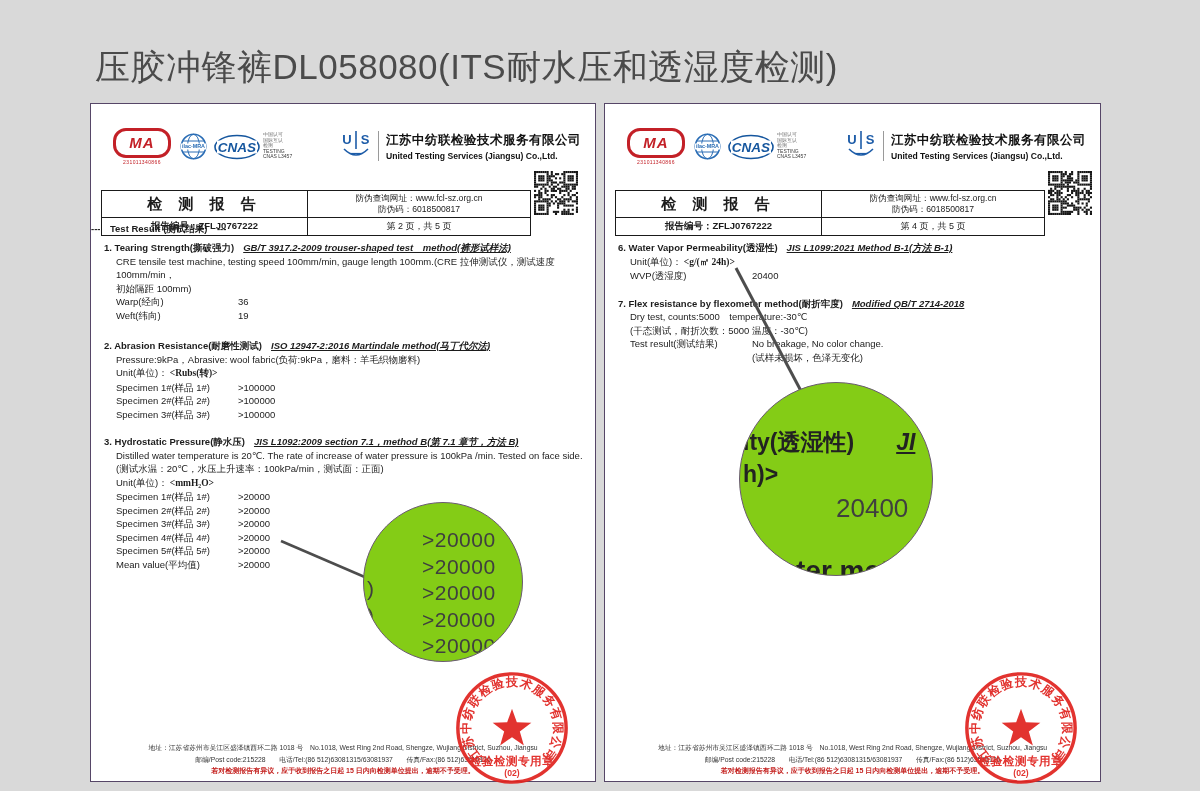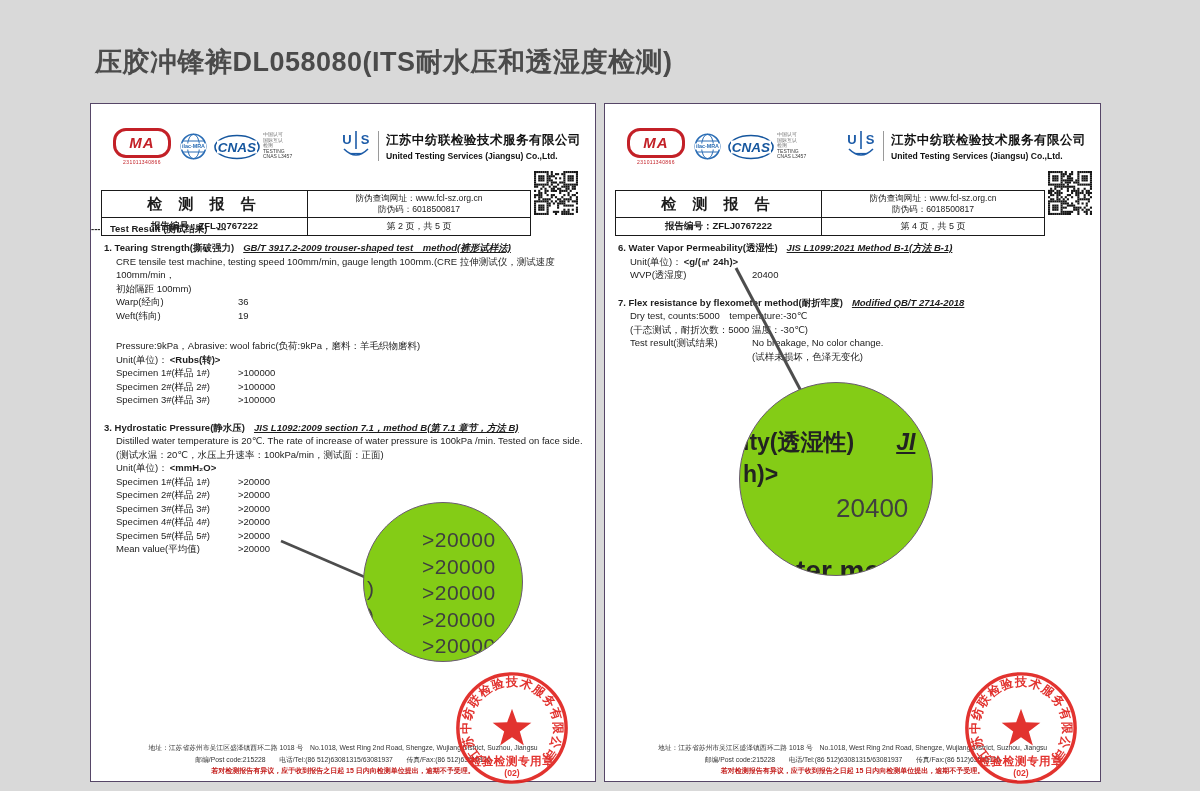--- a/index.html
+++ b/index.html
@@ -4,21 +4,21 @@
 <style>
   html,body{margin:0;padding:0;}
   body{
     width:1200px;height:791px;overflow:hidden;position:relative;
     background:#d9d9d9;
     font-family:"Liberation Sans","DejaVu Sans",sans-serif;
     -webkit-font-smoothing:antialiased;
   }
   .main-title{
     position:absolute;left:95px;top:44px;margin:0;
-    font-size:27px;font-weight:700;color:#4b4b4b;letter-spacing:.5px;
+    font-size:35px;font-weight:400;color:#4b4b4b;letter-spacing:.5px;
   }
   
   .doc{
     position:absolute;top:103px;height:679px;background:#fff;
     border:1px solid #564667;box-sizing:border-box;color:#1c1c1c;
   }
   .doc.p1{left:90px;width:506px;}
   .doc.p2{left:604px;width:497px;}
   
   .logo-row{position:absolute;left:22px;right:14px;top:20px;height:44px;display:flex;align-items:center;justify-content:flex-end;}
@@ -52,21 +52,21 @@
   .qr{position:absolute;left:443px;top:67px;width:44px;height:44px;}
   
   .result-heading{margin:119px 0 0 0;text-align:left;font-size:9.5px;font-weight:700;}
   .p2 .content-start{margin-top:137px;}
   .section{margin-left:13px;margin-right:8px;font-size:9.5px;line-height:13.5px;}
   .sec-title{font-weight:700;}
   .method{font-weight:700;font-style:italic;text-decoration:underline;margin-left:9px;margin-top:20px;}
   .sec-body{margin-left:12px;}
   .kv{display:flex;align-items:flex-end;}
   .kv .k{width:122px;flex:none;}
-  .unit-line b{margin-left:2px;}
+  .unit-line b{margin-left:2px;font-family:Liberation Serif, serif;}
   
   .callout-line{position:absolute;pointer-events:none;}
   .mag-circle{
     position:absolute;border-radius:50%;background:#84cc16;border:1.4px solid #6a5a72;
     overflow:hidden;box-sizing:border-box;
   }
   .mag1{left:272px;top:398px;width:160px;height:160px;}
   .mag1 .mag-lines{position:absolute;left:58px;top:24px;font-size:21px;line-height:26.6px;color:#3f3f3f;letter-spacing:.5px;}
   .mag1 .frag{position:absolute;left:3px;font-size:21px;color:#3f3f3f;}
   .mag2{left:134px;top:278px;width:194px;height:194px;}
@@ -408,20 +408,21 @@
           </div>
           <div class="kv">
             <span class="k">Weft(纬向)</span>
             <span class="v">19</span>
           </div>
         </div>
     </div>
   </div>
 
   <div class="section" style="margin-top:17px;">
+    <div class="sec-title"><span>2. Abrasion Resistance(耐磨性测试)</span><span class="method">ISO 12947-2:2016 Martindale method(马丁代尔法)</span></div>
     <div class="sec-body">
       <div>
           <div class="desc-line">Pressure:9kPa，Abrasive: wool fabric(负荷:9kPa，磨料：羊毛织物磨料)</div>
         </div>
       <div class="unit-line"><span>Unit(单位)：</span><b>&lt;Rubs(转)&gt;</b></div>
       <div>
           <div class="kv">
             <span class="k">Specimen 1#(样品 1#)</span>
             <span class="v">&gt;100000</span>
           </div>

